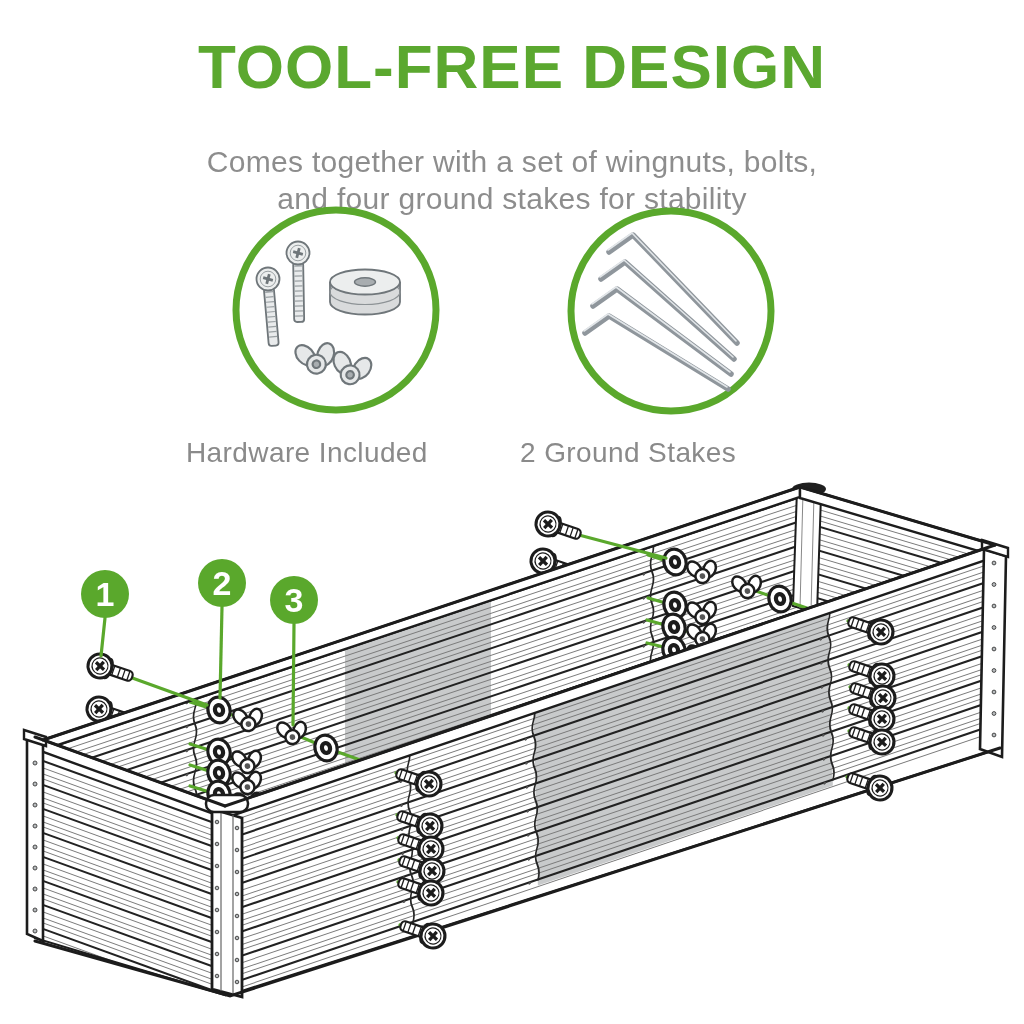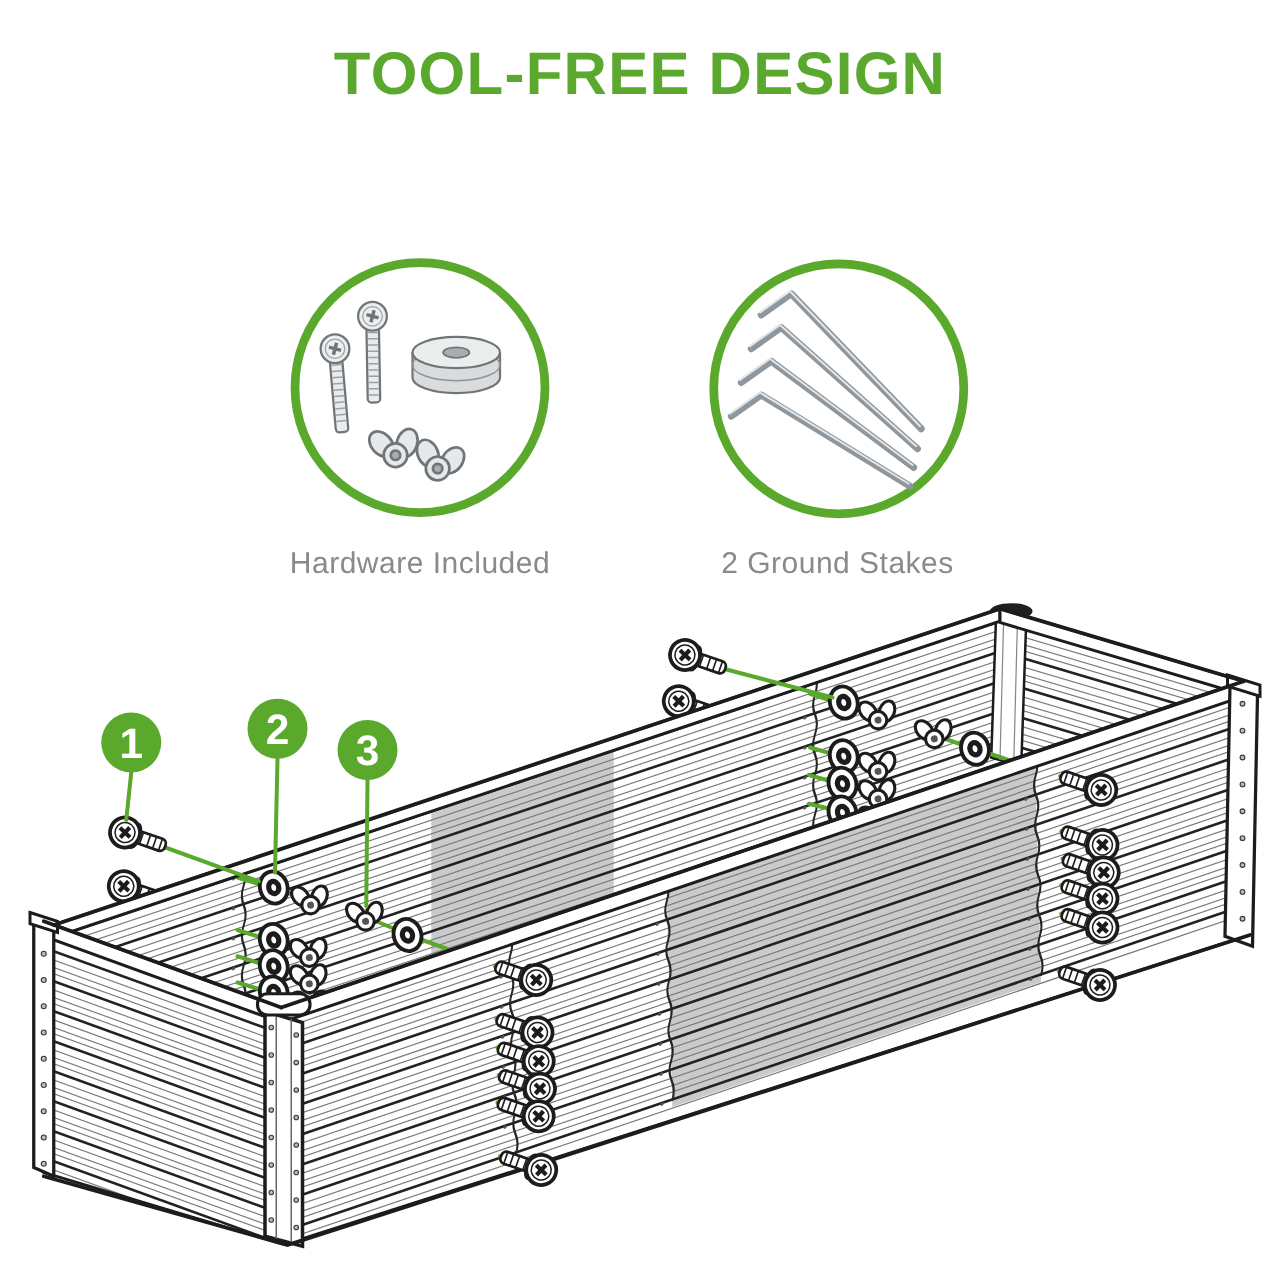--- a/index.html
+++ b/index.html
@@ -1,22 +1,22 @@
 <!DOCTYPE html>
 <html><head>
 <meta charset="utf-8">
 <style>
   html,body{margin:0;padding:0;background:#fff;}
   .page{position:relative;width:1024px;height:1024px;background:#fff;overflow:hidden;
         font-family:"Liberation Sans",sans-serif;}
   .title{position:absolute;left:0;right:0;top:36px;text-align:center;
-         font-size:48px;font-weight:bold;letter-spacing:1px;color:#5BA82F;line-height:1;}
+         font-size:62px;font-weight:bold;letter-spacing:1px;color:#5BA82F;line-height:1;}
   .subtitle{position:absolute;left:0;right:0;top:143px;text-align:center;
          font-size:30px;color:#8d8d8d;line-height:37px;letter-spacing:.3px;}
-  .caption{position:absolute;top:437px;text-align:center;font-size:24px;color:#8a8a8a;letter-spacing:.4px;}
+  .caption{position:absolute;top:437px;text-align:left;font-size:28px;color:#8a8a8a;letter-spacing:.4px;}
   .cap1{left:186px;width:300px;}
   .cap2{left:520px;width:300px;}
   .figsvg{position:absolute;}
   svg text{font-family:"Liberation Sans",sans-serif;}
   
   .wf{fill:#fff;stroke:#1c1c1c;}
   .ck{stroke:#222;stroke-width:2.2;}
   .cn{stroke:#7a7a7a;stroke-width:1;}
   .seam{stroke:#262626;stroke-width:1.7;fill:none;}
   .rivet{fill:#555;}
@@ -27,20 +27,24 @@
   .wn-s{fill:#fff;stroke:#1c1c1c;stroke-width:2.5;}
   .callout-circle{fill:#5aa82c;}
   .callout-num{fill:#fff;font-size:34px;font-weight:bold;}
 </style>
 </head>
 <body>
 
 <div class="page">
 
   <div class="title">TOOL-FREE DESIGN</div>
+  <div class="subtitle">
+    <div>Comes together with a set of wingnuts, bolts,</div>
+    <div>and four ground stakes for stability</div>
+  </div>
 
   <svg class="figsvg" style="left:228px;top:202px" width="216" height="216" viewBox="0 0 216 216">
     <circle cx="108" cy="108" r="100" fill="#fff" stroke="#5aa82c" stroke-width="7"></circle>
 
     <g>
       <path d="M102,80 L102,100 A35,12.5 0 1,0 172,100 L172,80" fill="#d9dbdc" stroke="#6f767a" stroke-width="1.8"></path>
       <ellipse cx="137" cy="90" rx="35" ry="12.5" fill="none" stroke="#8d9396" stroke-width="1.2"></ellipse>
       <ellipse cx="137" cy="80" rx="35" ry="12.5" fill="#eceeee" stroke="#6f767a" stroke-width="1.8"></ellipse>
       <ellipse cx="137" cy="80" rx="10.5" ry="4.2" fill="#a8adb0" stroke="#6f767a" stroke-width="1.4"></ellipse>
     </g>

